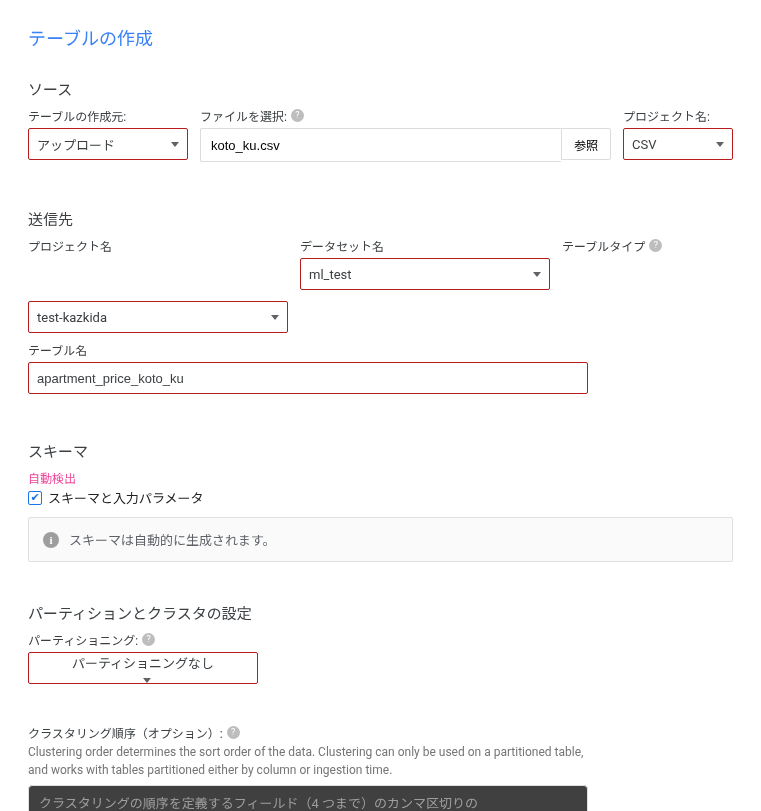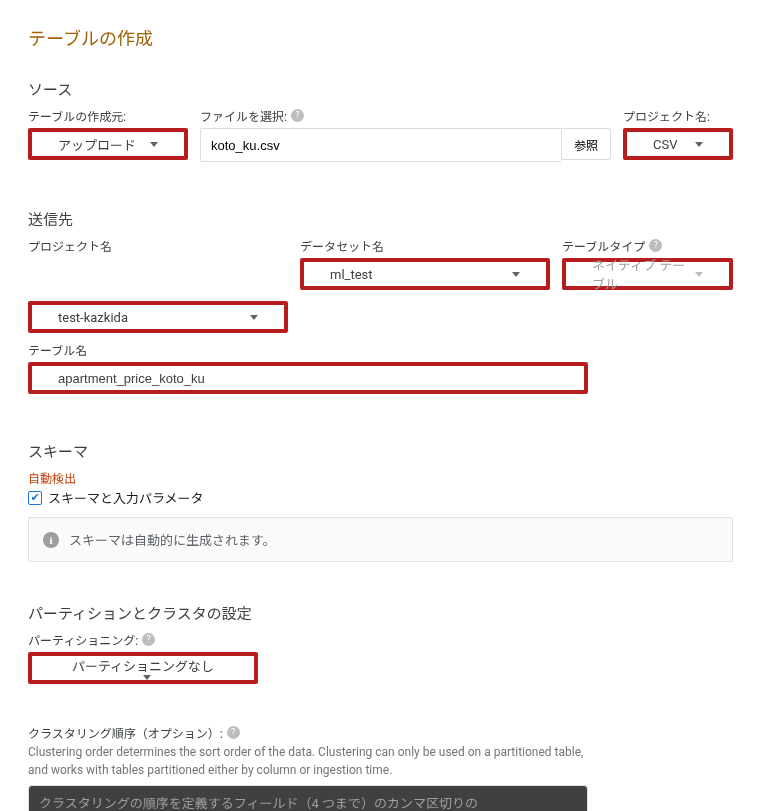--- a/index.html
+++ b/index.html
@@ -7,47 +7,47 @@
       font-family: "Roboto", "Noto Sans JP", Arial, sans-serif;
       font-size: 13px;
       color: #212121;
       background: #fff;
       width: 761px;
       padding: 24px 28px 20px 28px;
     }
     .page-title {
       font-size: 18px;
       font-weight: 400;
-      color: #a16207;
+      color: #3b82f6;
       margin-bottom: 28px;
     }
     .section-title {
       font-size: 15px;
       font-weight: 400;
       color: #3c4043;
       margin-bottom: 8px;
     }
     .row { display: flex; gap: 12px; margin-bottom: 6px; align-items: flex-start; }
     .field { display: flex; flex-direction: column; }
     .field-label {
       font-size: 12px;
       color: #3c4043;
       margin-bottom: 4px;
       display: flex;
       align-items: center;
       gap: 4px;
     }
     .select, .text-input, .browse-wrap {
-      border: 4px solid #b91c1c;
+      border: 1px solid #b91c1c;
       border-radius: 2px;
       background: #fff;
       height: 32px;
       display: flex;
       align-items: center;
-      padding: 0 26px;
+      padding: 0 8px;
       font-size: 13px;
       color: #3c4043;
     }
     .select { justify-content: space-between; cursor: pointer; }
     .select.disabled { color: #9e9e9e; background: #fff; }
     .text-input { }
     .text-input input {
       border: none; outline: none; width: 100%; font-size: 13px; background: transparent;
       color: #3c4043;
     }
@@ -110,21 +110,21 @@
       font-size: 12px; color: #757575; margin-top: 2px; margin-bottom: 6px;
       line-height: 1.5; max-width: 560px;
     }
     .disabled-input {
       border: 1px solid #e0e0e0; background: #404040;
       height: 34px; display: flex; align-items: center;
       padding: 0 10px; color: #9e9e9e; font-size: 13px;
       border-radius: 4px; max-width: 560px;
     }
     .sub-label {
-      font-size: 12px; color: #c2410c; margin-bottom: 2px;
+      font-size: 12px; color: #ec4899; margin-bottom: 2px;
     }
   </style>
 </head>
 <body>
 
 <h1 class="page-title">テーブルの作成</h1>
 
 <div class="section-title">ソース</div>
 <div class="row">
   <div class="field" style="width:160px;">
@@ -170,24 +170,20 @@
     <div class="field-label">データセット名</div>
     <div class="select">
       <span>ml_test</span>
       <span class="caret"></span>
     </div>
   </div>
   <div class="field" style="flex:1;">
     <div class="field-label">
       <span>テーブルタイプ</span>
       <span class="help-icon">?</span>
-    </div>
-    <div class="select disabled">
-      <span>ネイティブ テーブル</span>
-      <span class="caret light"></span>
     </div>
   </div>
 </div>
 <div class="row" style="margin-top:8px;">
   <div class="field" style="width:560px;">
     <div class="field-label">テーブル名</div>
     <div class="text-input">
       <input type="text" value="apartment_price_koto_ku" style="">
     </div>
   </div>

